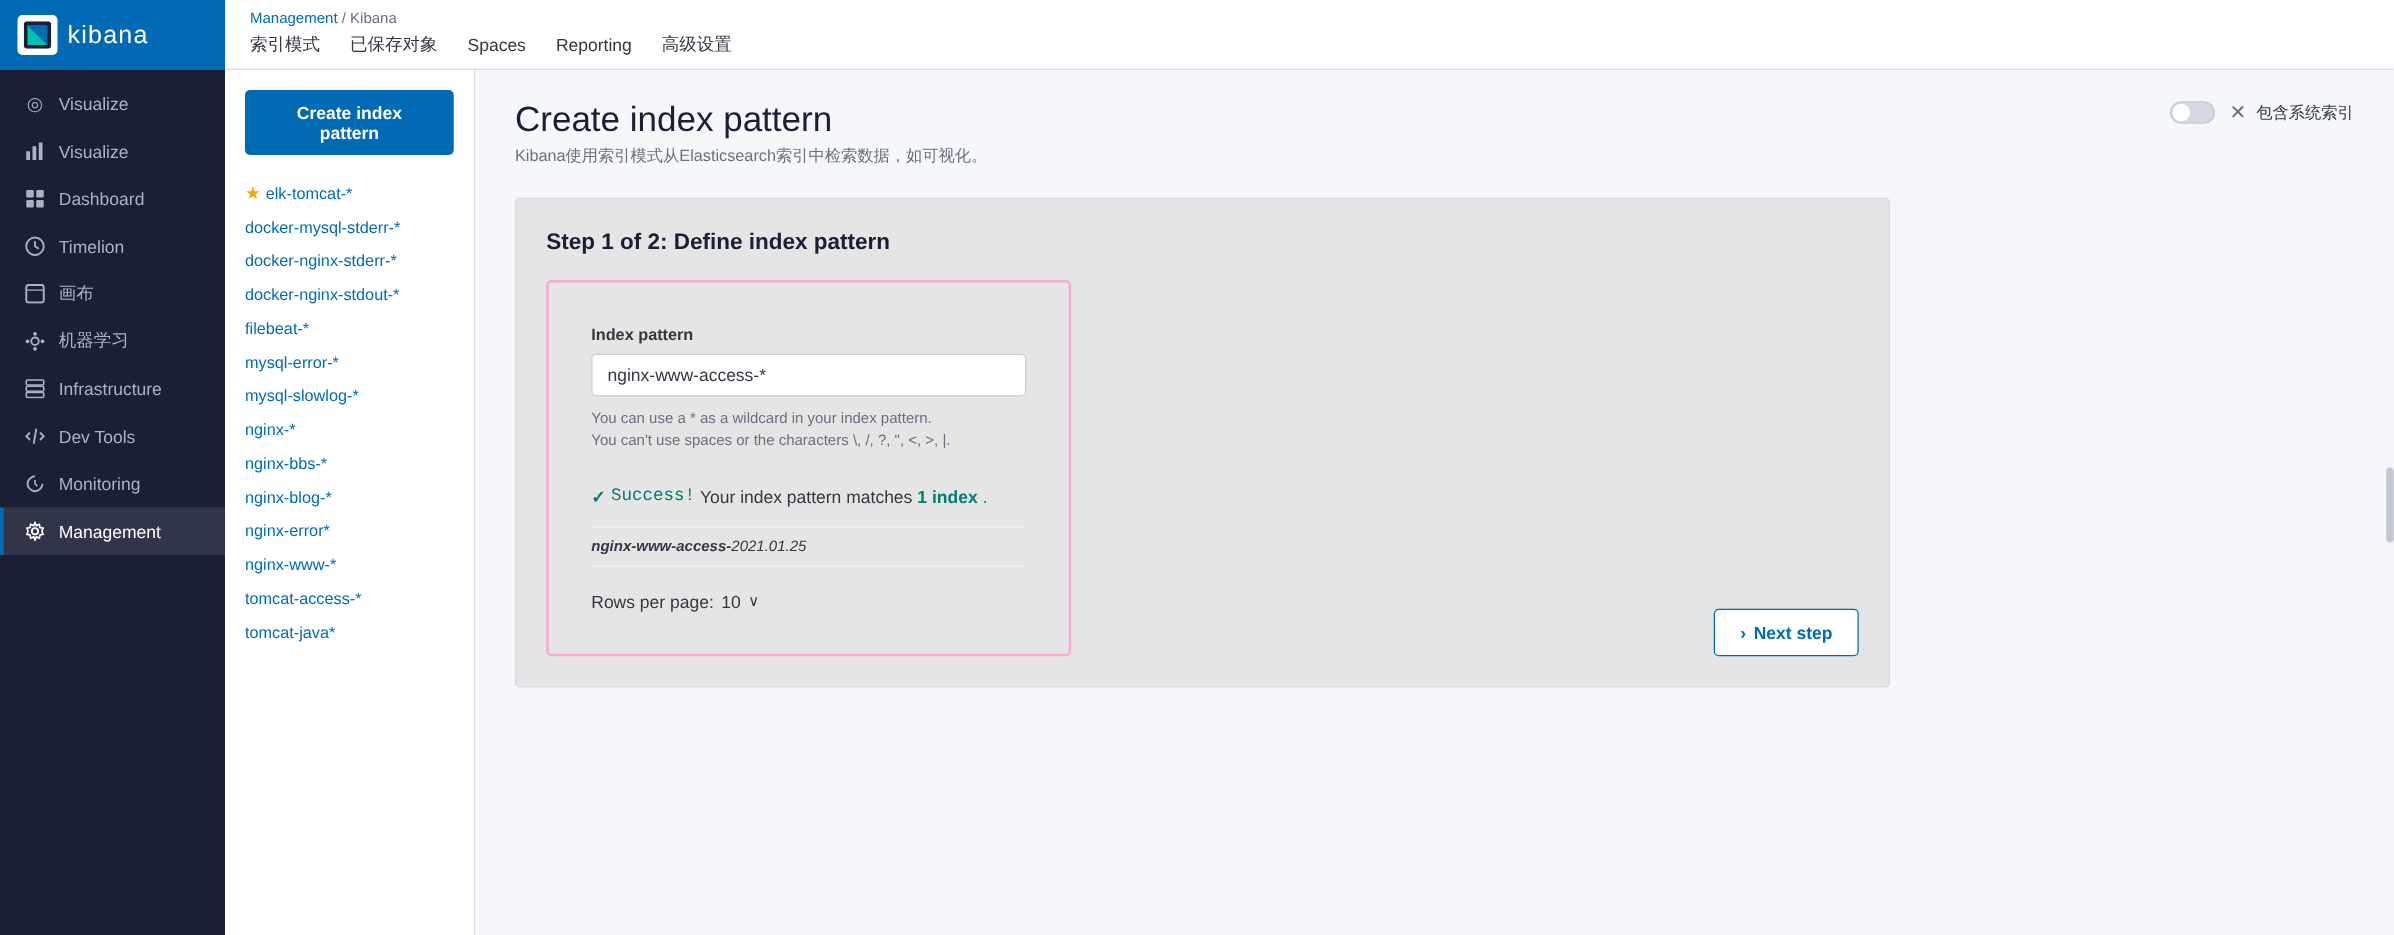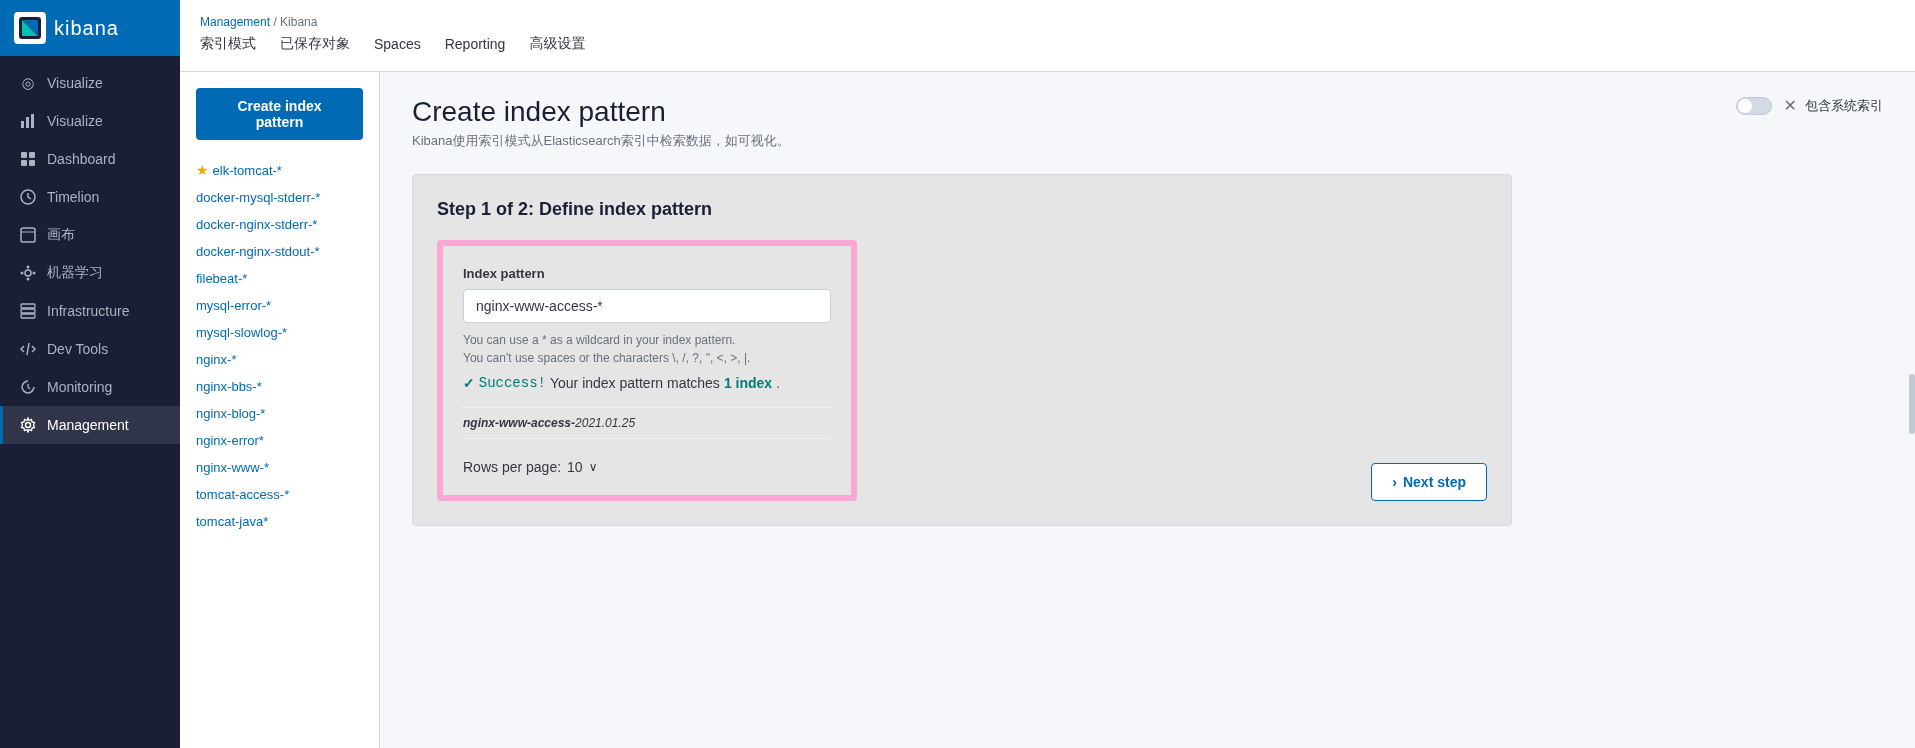--- a/index.html
+++ b/index.html
@@ -57,21 +57,21 @@
     .sidebar-item-icon { width: 18px; height: 18px; display: flex; align-items: center; justify-content: center; font-size: 15px; }
 
     
     .main-wrapper { flex: 1; display: flex; flex-direction: column; overflow: hidden; }
 
     
     .topnav {
       background: #fff;
       border-bottom: 1px solid #d3dae6;
       padding: 0 20px;
-      height: 72px;
+      height: 56px;
       display: flex;
       flex-direction: column;
       justify-content: center;
     }
     .breadcrumb {
       font-size: 12px;
       color: #006bb4;
       margin-bottom: 4px;
     }
     .breadcrumb span { color: #69707d; }
@@ -193,23 +193,23 @@
     }
     .step-title {
       font-size: 18px;
       font-weight: 600;
       color: #1a1f36;
       margin-bottom: 20px;
     }
 
     
     .index-pattern-box {
-      border: 6px solid #f9a8d4;
-      border-radius: 4px;
-      padding: 20px;
+      border: 2px solid #f9a8d4;
+      border-radius: 4px;
+      padding: 34px;
       max-width: 420px;
       position: relative;
     }
     .index-pattern-label {
       font-size: 13px;
       font-weight: 600;
       color: #343741;
       margin-bottom: 8px;
     }
     .index-pattern-input {
@@ -218,21 +218,21 @@
       border-radius: 4px;
       padding: 8px 12px;
       font-size: 14px;
       color: #343741;
       outline: none;
       margin-bottom: 8px;
     }
     .hint-text {
       font-size: 12px;
       color: #69707d;
-      margin-bottom: 8px;
+      margin-bottom: 28px;
       line-height: 1.5;
     }
     .success-msg {
       font-size: 14px;
       color: #343741;
       margin-bottom: 16px;
       display: flex;
       align-items: center;
       gap: 4px;
     }

